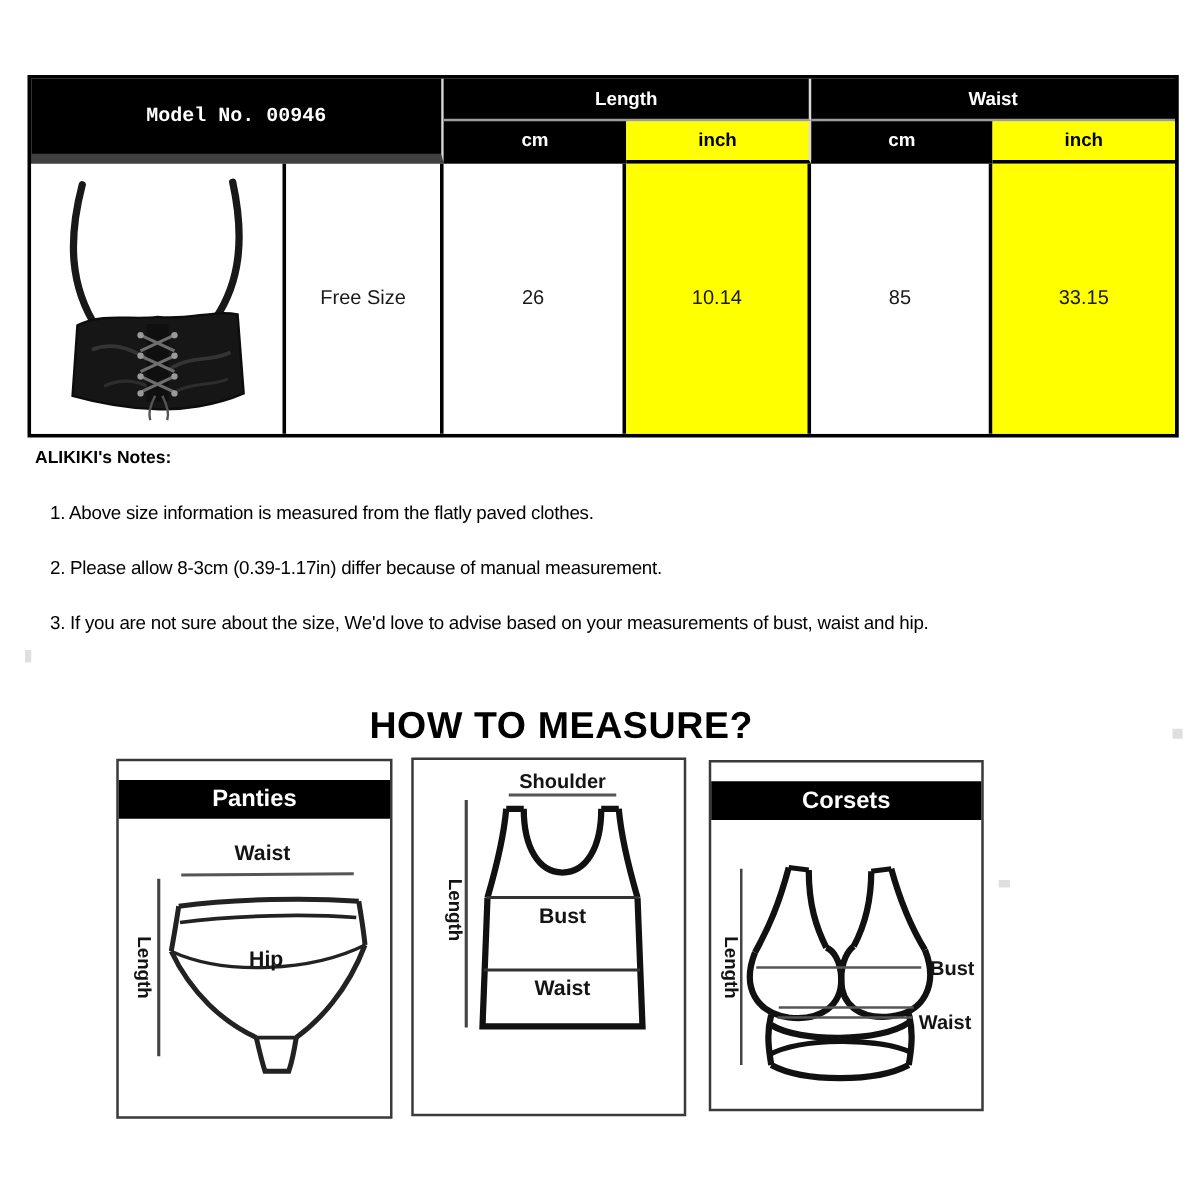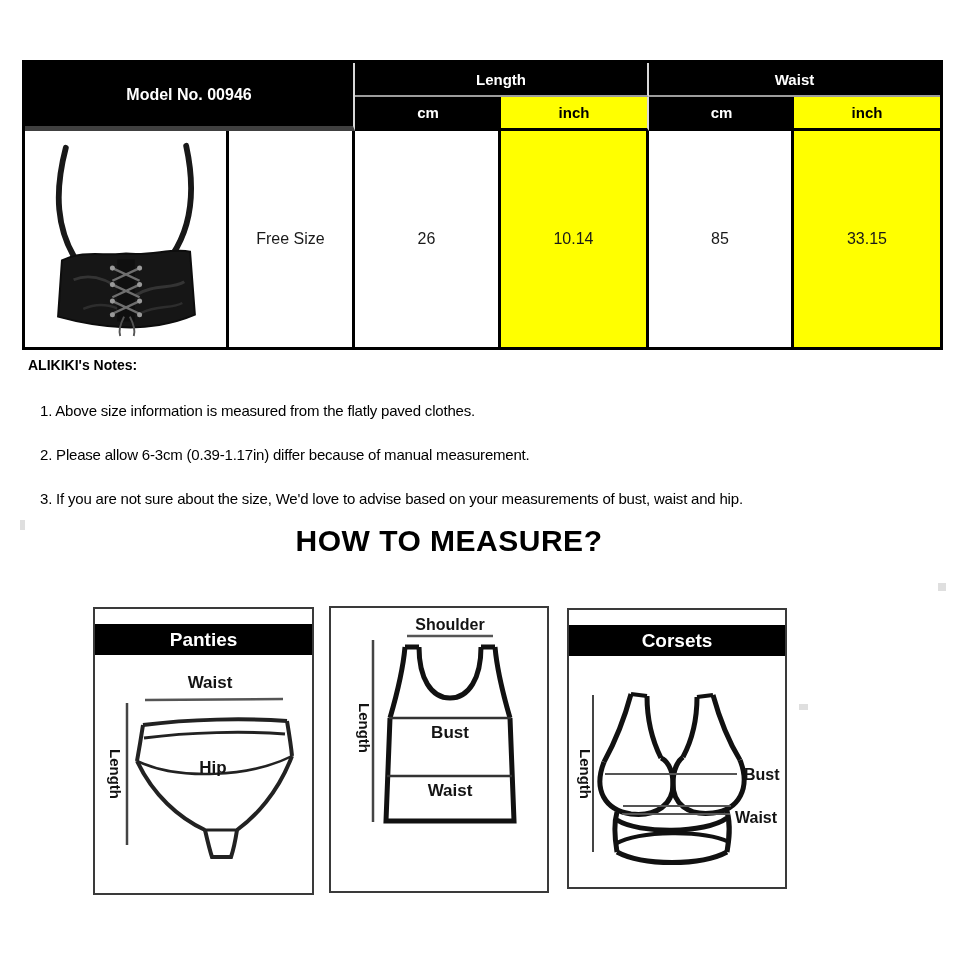--- a/index.html
+++ b/index.html
@@ -8,21 +8,21 @@
   
   .size-table {
     position:absolute; left:22px; top:60px; width:921px; height:290px;
     border:3px solid #000; box-sizing:border-box;
     display:grid;
     grid-template-columns:204px 126px 146px 148px 145px 146px;
     grid-template-rows:34px 34px 1fr;
   }
   .cell { display:flex; align-items:center; justify-content:center; box-sizing:border-box; }
   .hd   { background:#000; color:#fff; font-weight:bold; font-size:15px; }
-  .c-model  { grid-column:1 / 3; grid-row:1 / 3; font-size:16px; border-right:2px solid #d9d9d9; border-bottom:5px solid #404040; }
+  .c-model  { grid-column:1 / 3; grid-row:1 / 3; font-size:16px; border-right:2px solid #d9d9d9; border-bottom:8px solid #404040;font-family:Liberation Mono, monospace; }
   .c-length { grid-column:3 / 5; grid-row:1; border-right:2px solid #d9d9d9; border-bottom:2px solid #9c9c9c; }
   .c-waist  { grid-column:5 / 7; grid-row:1; border-bottom:2px solid #9c9c9c; }
   .c-cm1  { grid-column:3; grid-row:2; border-bottom:3px solid #000; }
   .c-in1  { grid-column:4; grid-row:2; border-bottom:3px solid #000; border-right:2px solid #d9d9d9; color:#000; }
   .c-cm2  { grid-column:5; grid-row:2; border-bottom:3px solid #000; }
   .c-in2  { grid-column:6; grid-row:2; border-bottom:3px solid #000; color:#000; }
   .yellow { background:#FFFF00 !important; }
   .body-cell { grid-row:3; background:#fff; font-size:16px; color:#1a1a1a; border-right:3px solid #000; }
   .c-img  { grid-column:1; }
   .c-size { grid-column:2; }
@@ -30,21 +30,21 @@
   .c-v2   { grid-column:4; }
   .c-v3   { grid-column:5; }
   .c-v4   { grid-column:6; border-right:none; }
 
   
   .notes-heading { position:absolute; left:28px; top:357px; font-size:14px; font-weight:bold; }
   .note { position:absolute; left:40px; font-size:15px; letter-spacing:-0.2px; }
   .note-1 { top:402px; } .note-2 { top:446px; } .note-3 { top:490px; }
 
   
-  .htm-heading { position:absolute; left:0; top:524px; width:898px; text-align:center; font-size:30px; font-weight:bold; letter-spacing:0.5px; }
+  .htm-heading { position:absolute; left:0; top:564px; width:898px; text-align:center; font-size:30px; font-weight:bold; letter-spacing:0.5px; }
 
   .panel { position:absolute; border:2px solid #3a3a3a; box-sizing:border-box; background:#fff; }
   .panel-panties { left:93px;  top:607px; width:221px; height:288px; }
   .panel-tops    { left:329px; top:606px; width:220px; height:287px; }
   .panel-corsets { left:567px; top:608px; width:220px; height:281px; }
   .panel-bar { margin-top:15px; height:31px; background:#000000; color:#fff; font-weight:bold; font-size:19px; display:flex; align-items:center; justify-content:center; }
   .panel svg { display:block; }
   svg text { font-family:"Liberation Sans", sans-serif; font-weight:bold; fill:#141414; }
 
   .artifact { position:absolute; background:#c4c4c4; opacity:0.55; }
@@ -90,21 +90,21 @@
   </div>
   <div class="cell body-cell c-size">Free Size</div>
   <div class="cell body-cell c-v1">26</div>
   <div class="cell body-cell c-v2 yellow">10.14</div>
   <div class="cell body-cell c-v3">85</div>
   <div class="cell body-cell c-v4 yellow">33.15</div>
 </div>
 
 <div class="notes-heading">ALIKIKI's Notes:</div>
 <div class="note note-1">1. Above size information is measured from the flatly paved clothes.</div>
-<div class="note note-2">2. Please allow 6-3cm (0.39-1.17in) differ because of manual measurement.</div>
+<div class="note note-2">2. Please allow 8-3cm (0.39-1.17in) differ because of manual measurement.</div>
 <div class="note note-3">3. If you are not sure about the size, We'd love to advise based on your measurements of bust, waist and hip.</div>
 
 <div class="htm-heading">HOW TO MEASURE?</div>
 
 <div class="panel panel-panties">
   <div class="panel-bar">Panties</div>
   <svg width="217" height="238" viewBox="0 0 217 238">
     <text x="115" y="33" font-size="17" text-anchor="middle">Waist</text>
     <path d="M50,45 L188,44" stroke="#555" stroke-width="2.5"></path>
     <path d="M32,48 L32,190" stroke="#444" stroke-width="2.5"></path>

